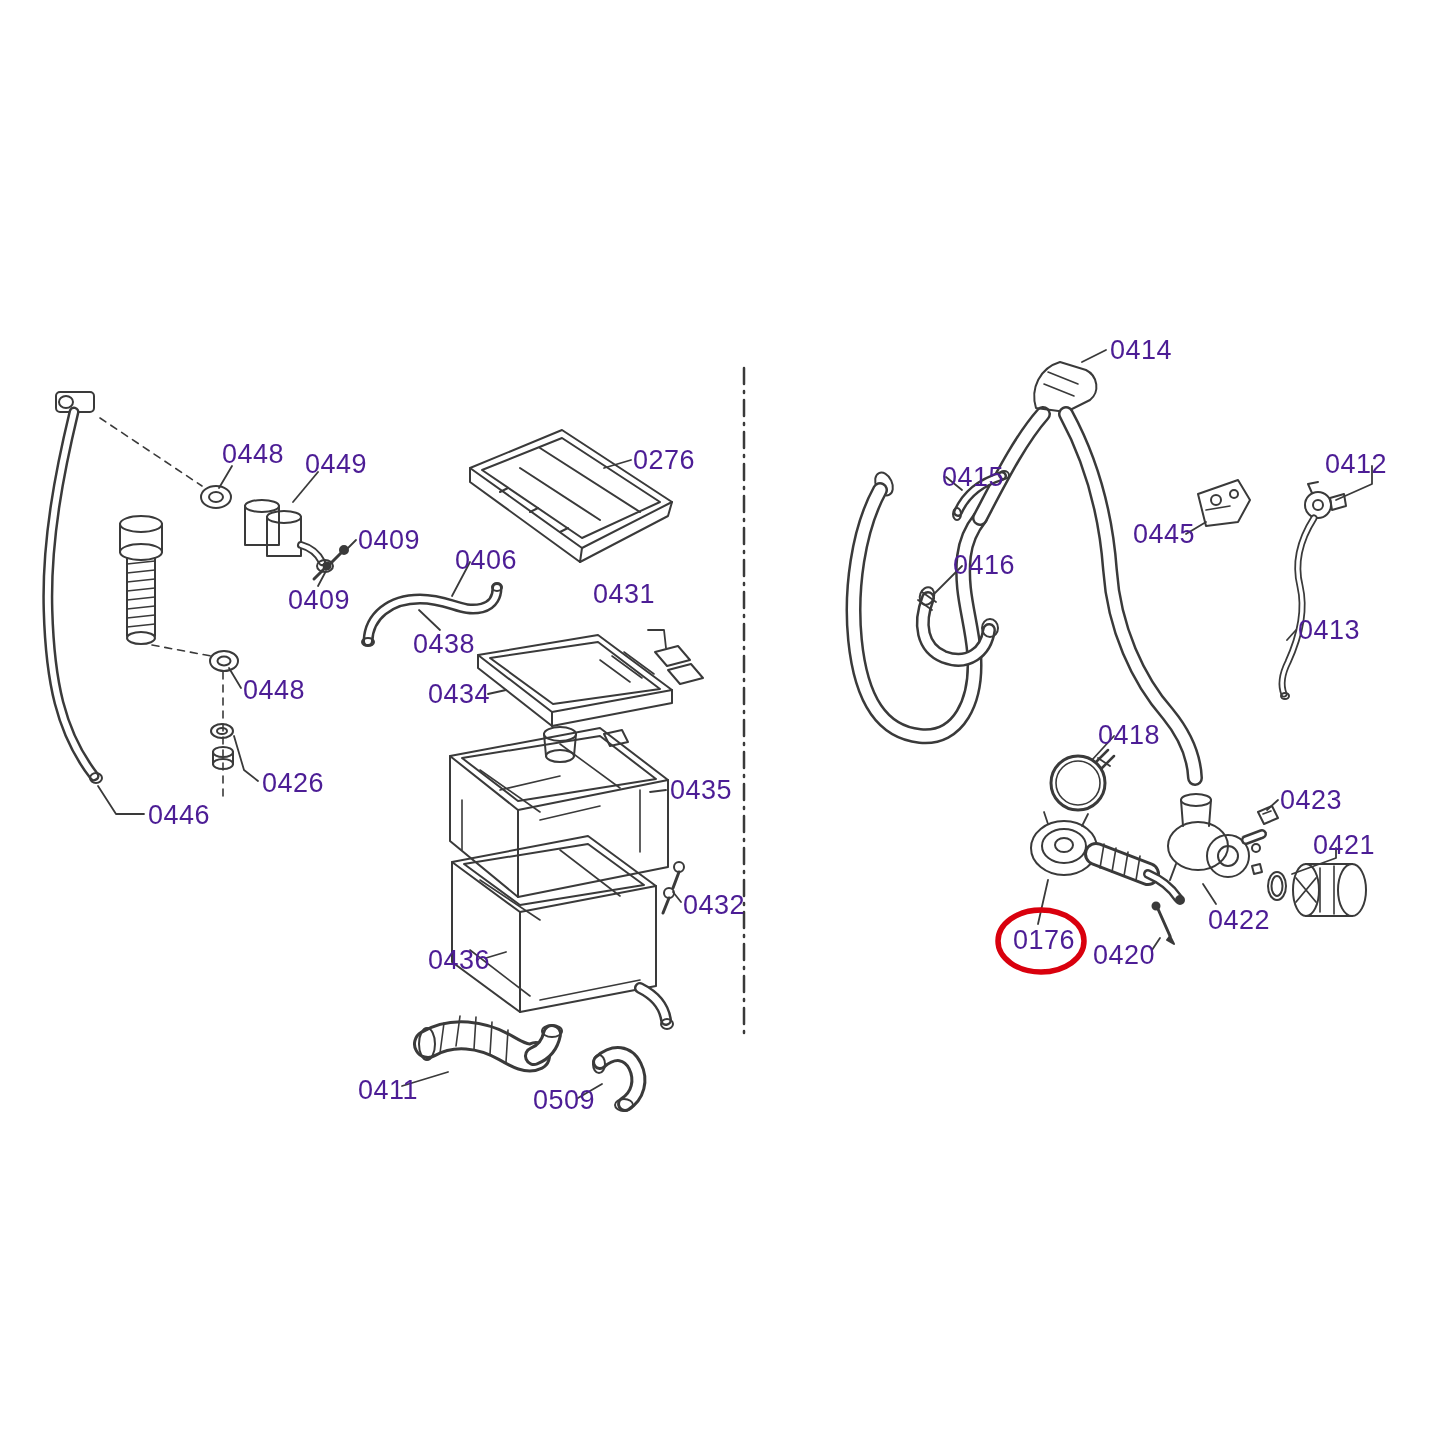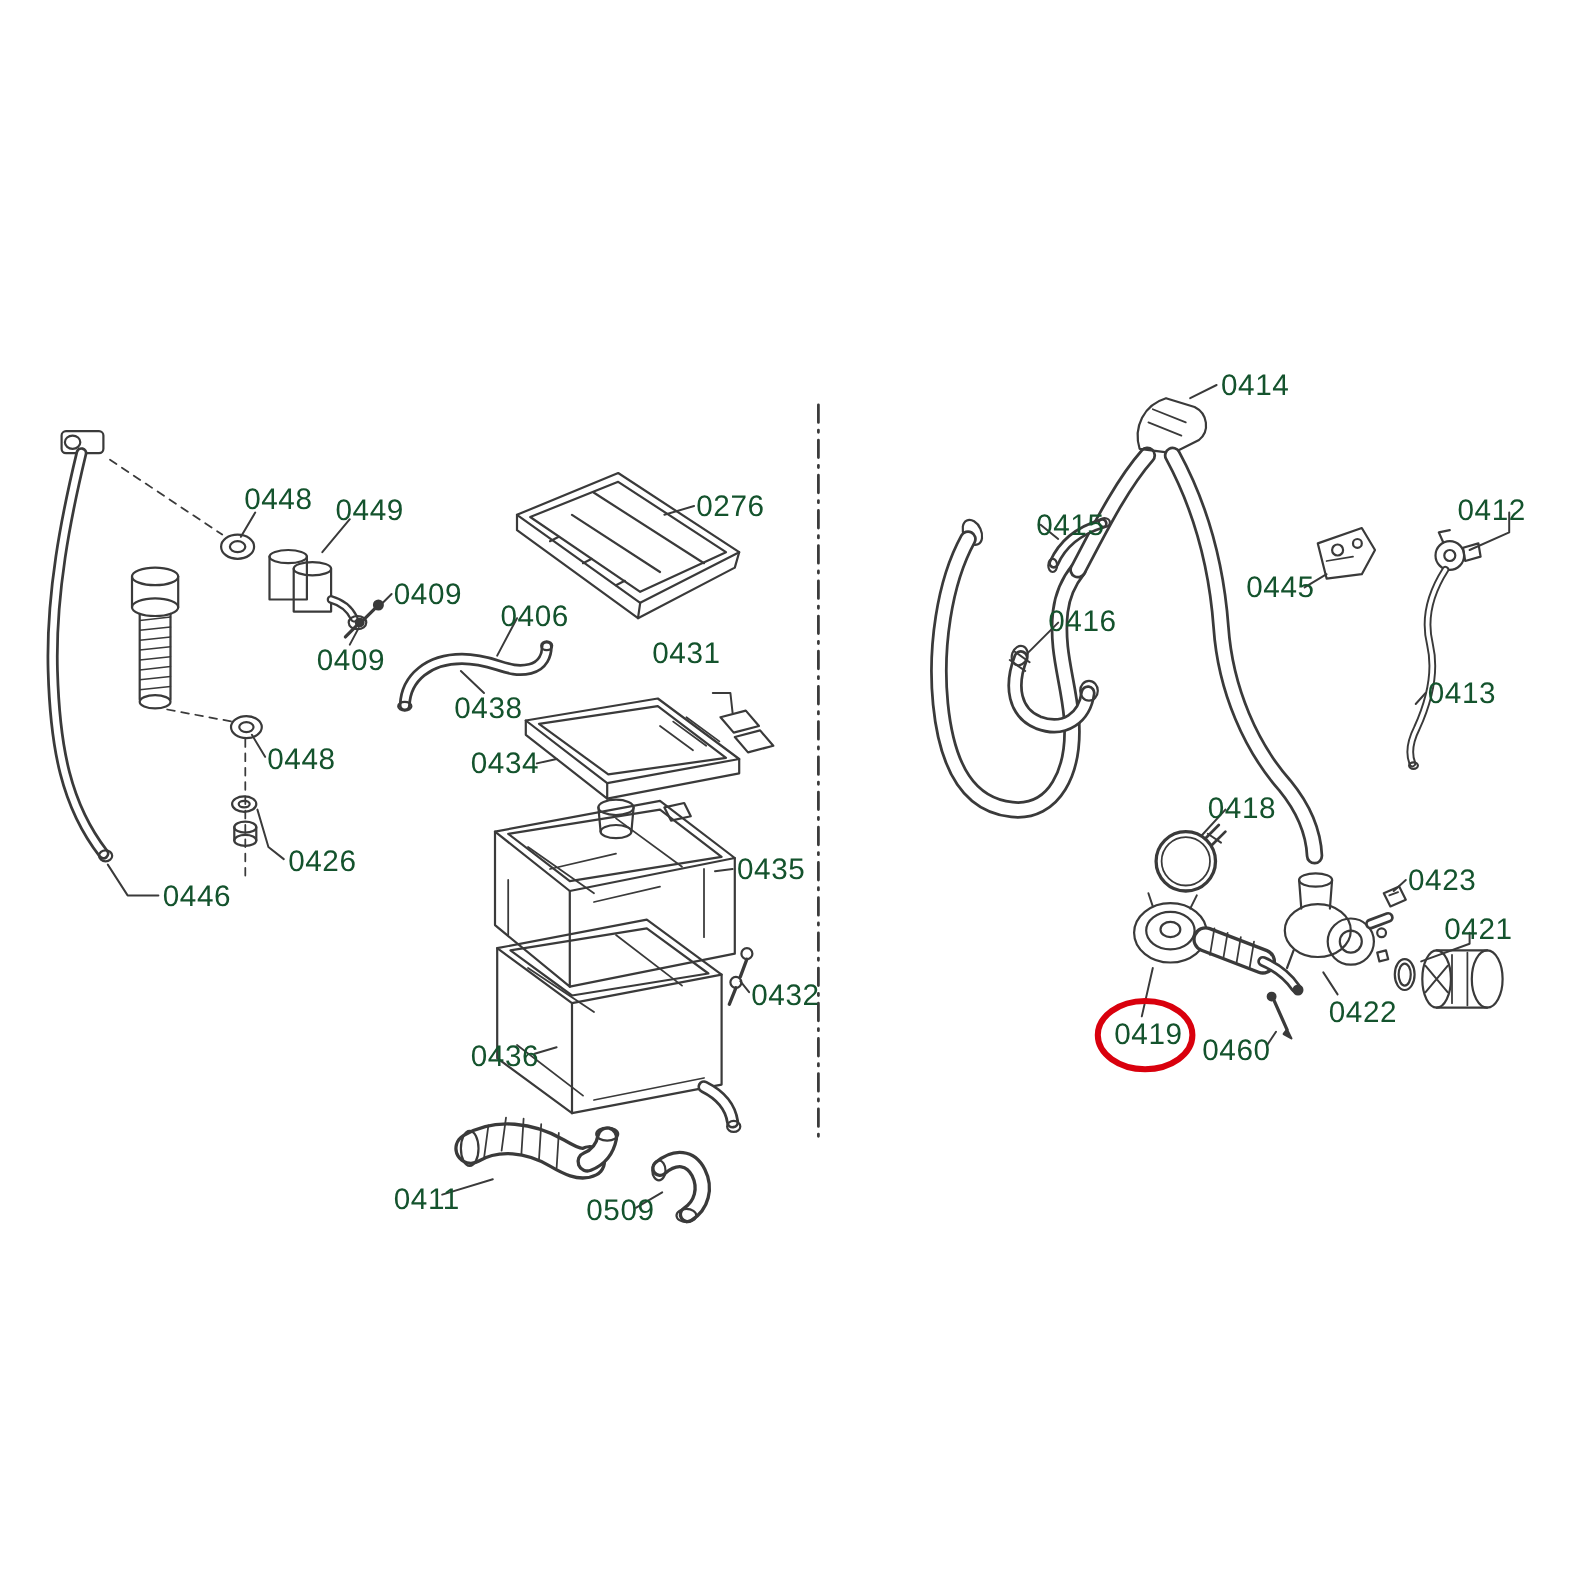--- a/index.html
+++ b/index.html
@@ -1,20 +1,20 @@
 <!DOCTYPE html>
 <html><head>
 <meta charset="utf-8">
 <style>
   html,body{margin:0;padding:0;background:#ffffff;}
   body{width:1445px;height:1445px;position:relative;overflow:hidden;
        font-family:"Liberation Sans", sans-serif;}
   .diagram{position:absolute;inset:0;width:1445px;height:1445px;}
   svg{position:absolute;left:0;top:0;}
-  .lbl{position:absolute;font-size:27px;line-height:28px;color:#14532d;
+  .lbl{position:absolute;font-size:27px;line-height:28px;color:#4c1d95;
        letter-spacing:0.5px;white-space:nowrap;cursor:default;text-align:center;}
 </style>
 </head>
 <body>
 
 <div class="diagram">
 
 <svg width="1445" height="1445" viewBox="0 0 1445 1445">
   <g stroke="#3a3a3a" fill="none" stroke-width="2" stroke-linecap="round" stroke-linejoin="round">
 
@@ -311,16 +311,16 @@
 <span class="lbl" style="left:1110px;top:336px">0414</span>
 <span class="lbl" style="left:942px;top:463px">0415</span>
 <span class="lbl" style="left:1325px;top:450px">0412</span>
 <span class="lbl" style="left:1133px;top:520px">0445</span>
 <span class="lbl" style="left:953px;top:551px">0416</span>
 <span class="lbl" style="left:1298px;top:616px">0413</span>
 <span class="lbl" style="left:1098px;top:721px">0418</span>
 <span class="lbl" style="left:1280px;top:786px">0423</span>
 <span class="lbl" style="left:1313px;top:831px">0421</span>
 <span class="lbl" style="left:1208px;top:906px">0422</span>
-<span class="lbl" style="left:1013px;top:926px">0419</span>
-<span class="lbl" style="left:1093px;top:941px">0460</span>
+<span class="lbl" style="left:1013px;top:926px">0176</span>
+<span class="lbl" style="left:1093px;top:941px">0420</span>
 
 </div>
 
 </body></html>

